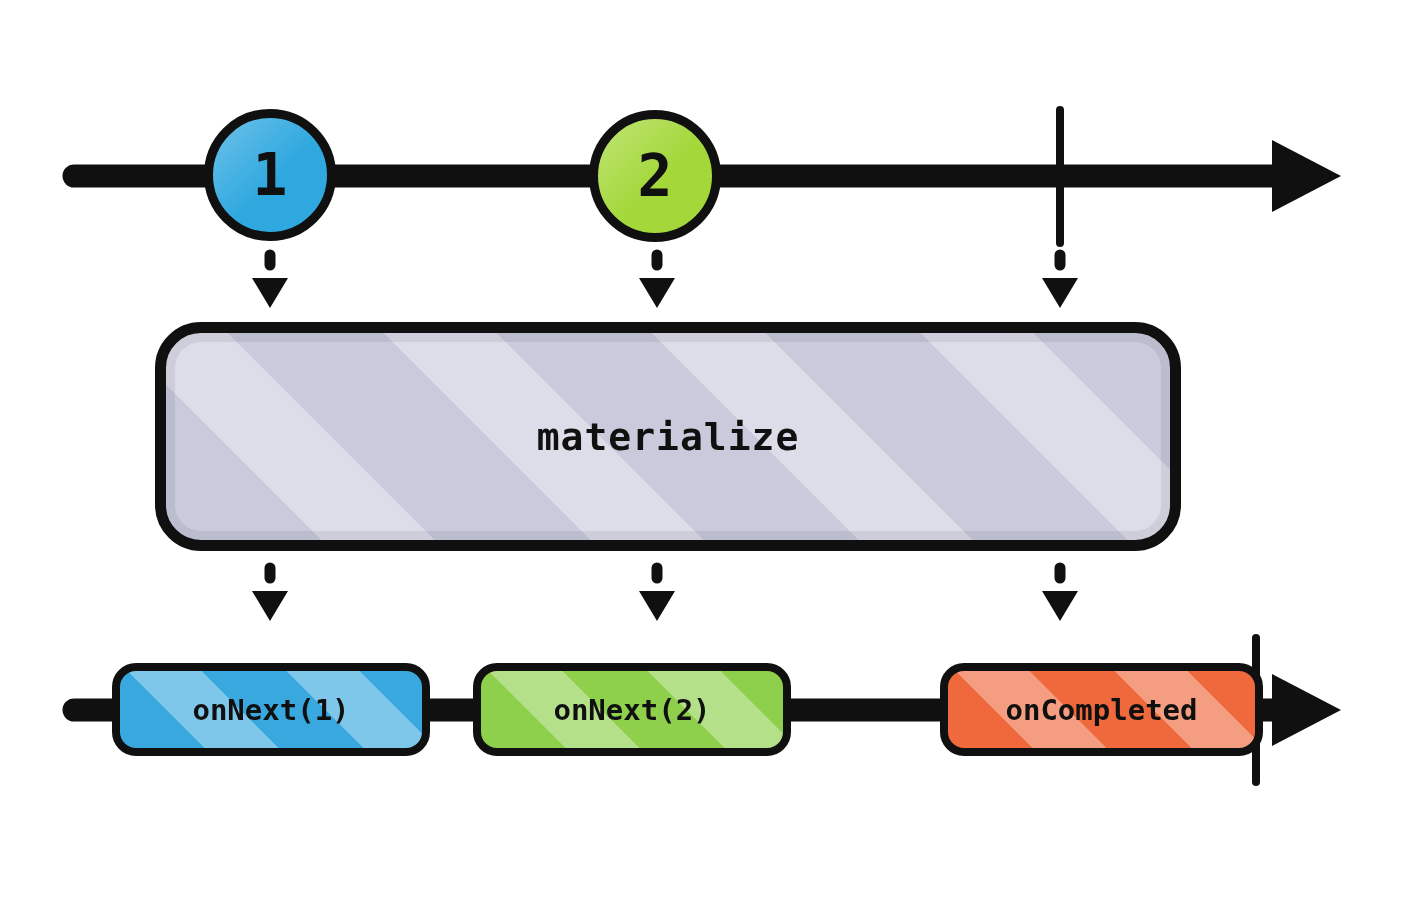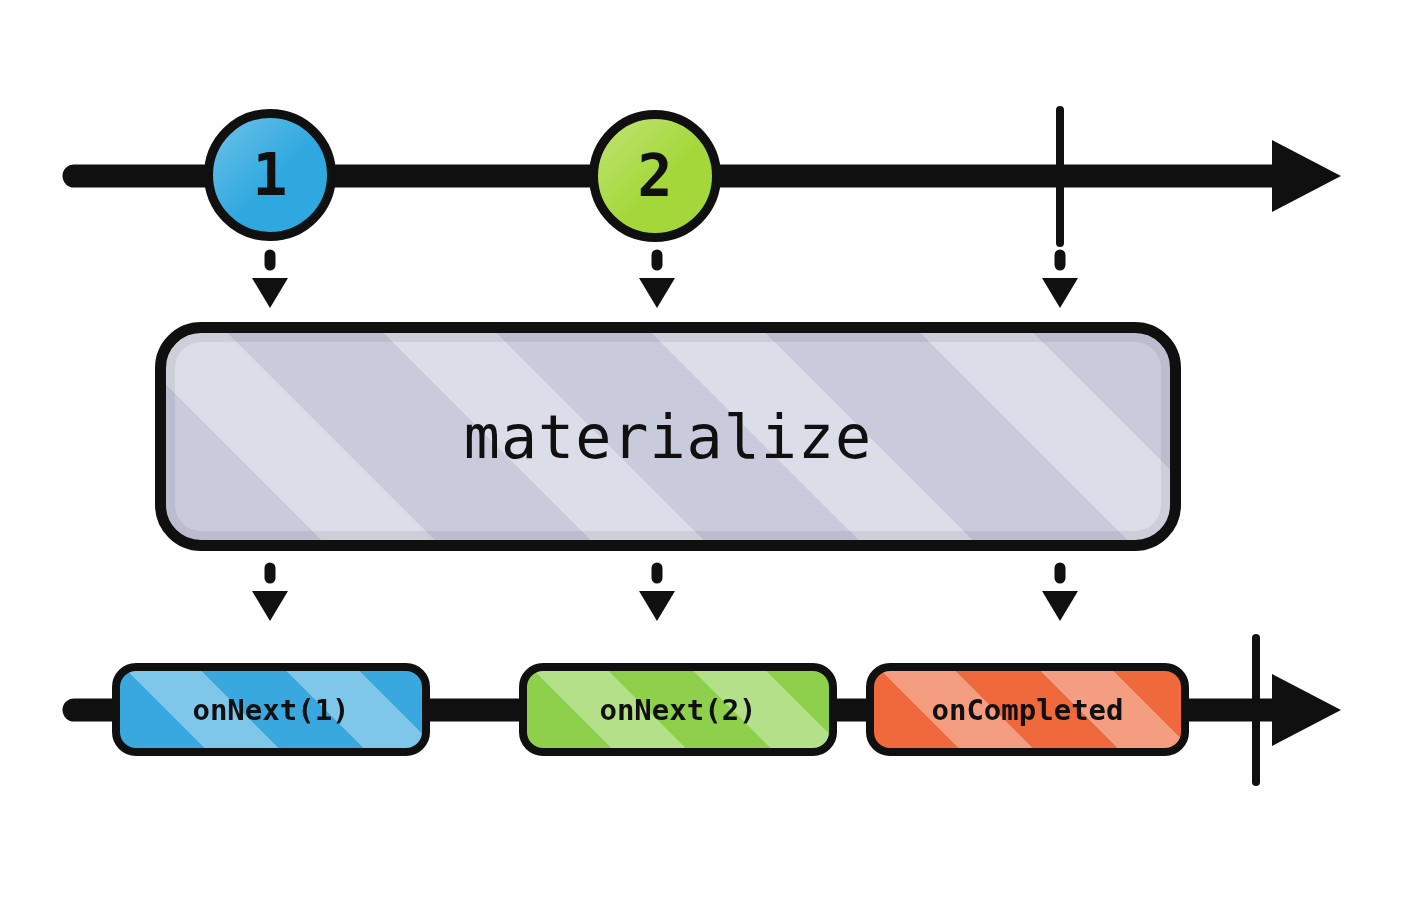--- a/index.html
+++ b/index.html
@@ -38,37 +38,37 @@
     width: 1026px; height: 229px;
     border: 11px solid #101010;
     border-radius: 46px;
     display: flex; align-items: center; justify-content: center;
     background-image: repeating-linear-gradient(45deg,
       rgba(255,255,255,0) 0px, rgba(255,255,255,0) 110px,
       rgba(255,255,255,0.35) 110px, rgba(255,255,255,0.35) 190px);
     box-shadow: inset 0 0 0 9px rgba(16,16,16,0.07);
   }
   .op-label {
-    font-size: 60px; font-weight: normal; color: #101010; letter-spacing: 1px;
+    font-size: 38px; font-weight: bold; color: #101010; letter-spacing: 1px;
   }
 
   .event-box {
     position: absolute;
     top: 663px; height: 93px;
     border: 8px solid #101010;
     border-radius: 24px;
     display: flex; align-items: center; justify-content: center;
     font-size: 29px; font-weight: bold; color: #101010;
     background-image: repeating-linear-gradient(45deg,
       rgba(255,255,255,0) 0px, rgba(255,255,255,0) 60px,
       rgba(255,255,255,0.35) 60px, rgba(255,255,255,0.35) 112px);
   }
   .event-box.e1 { left: 112px; width: 318px; }
-  .event-box.e2 { left: 519px; width: 318px; }
-  .event-box.e3 { left: 866px; width: 323px; }
+  .event-box.e2 { left: 473px; width: 318px; }
+  .event-box.e3 { left: 940px; width: 323px; }
 </style>
 </head>
 <body>
 
 <div class="canvas">
 
   <svg class="layer" width="1401" height="901" viewBox="0 0 1401 901">
 
     <line x1="74" y1="176" x2="1280" y2="176" class="tl"></line>
     <polygon points="1272,140 1341,176 1272,212" class="ink"></polygon>

